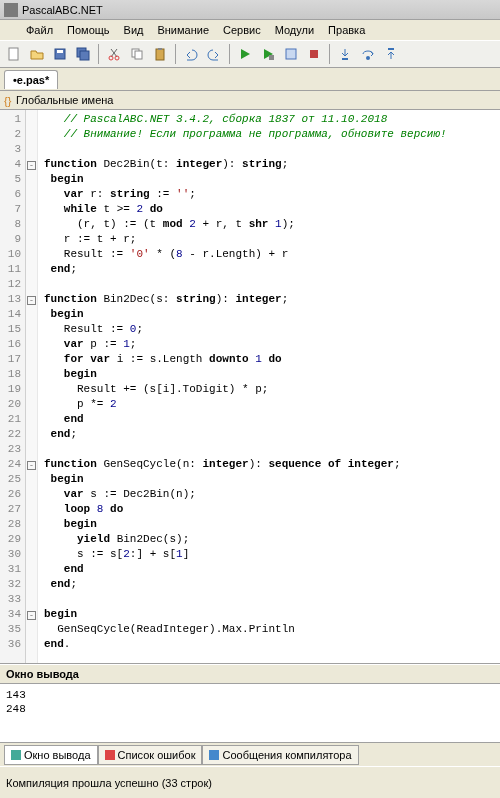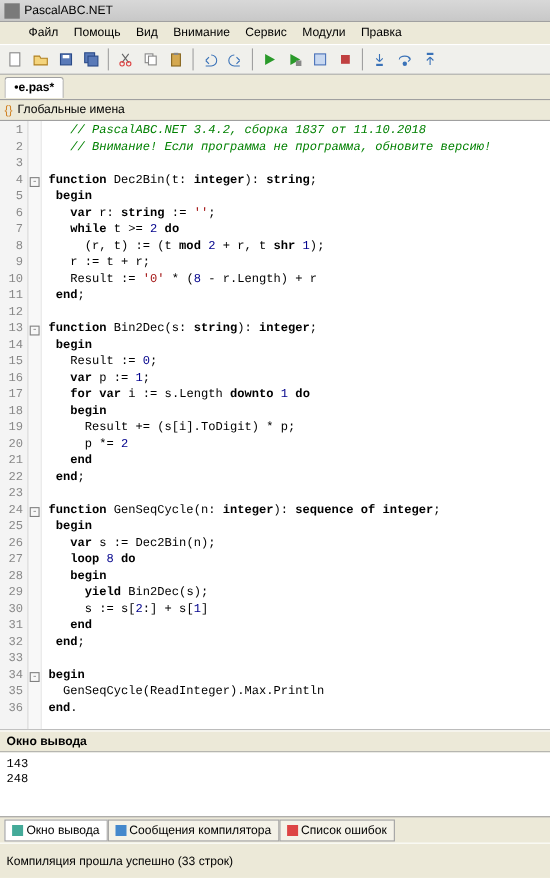--- a/index.html
+++ b/index.html
@@ -201,22 +201,22 @@
 
 <div class="outhdr">Окно вывода</div>
 <div class="outbody" id="outbody">143<br>248</div>
 
 <div class="bottabs" id="bottabs">
     <div class="btab active">
       <span class="bico" style="background:#4a9"></span>
       <span>Окно вывода</span>
     </div>
     <div class="btab">
+      <span class="bico" style="background:#d44"></span>
+      <span>Список ошибок</span>
+    </div>
+    <div class="btab">
       <span class="bico" style="background:#48c"></span>
       <span>Сообщения компилятора</span>
     </div>
-    <div class="btab">
-      <span class="bico" style="background:#d44"></span>
-      <span>Список ошибок</span>
-    </div>
   </div>
 
 <div class="status">Компиляция прошла успешно (33 строк)</div>
 
 </body></html>

